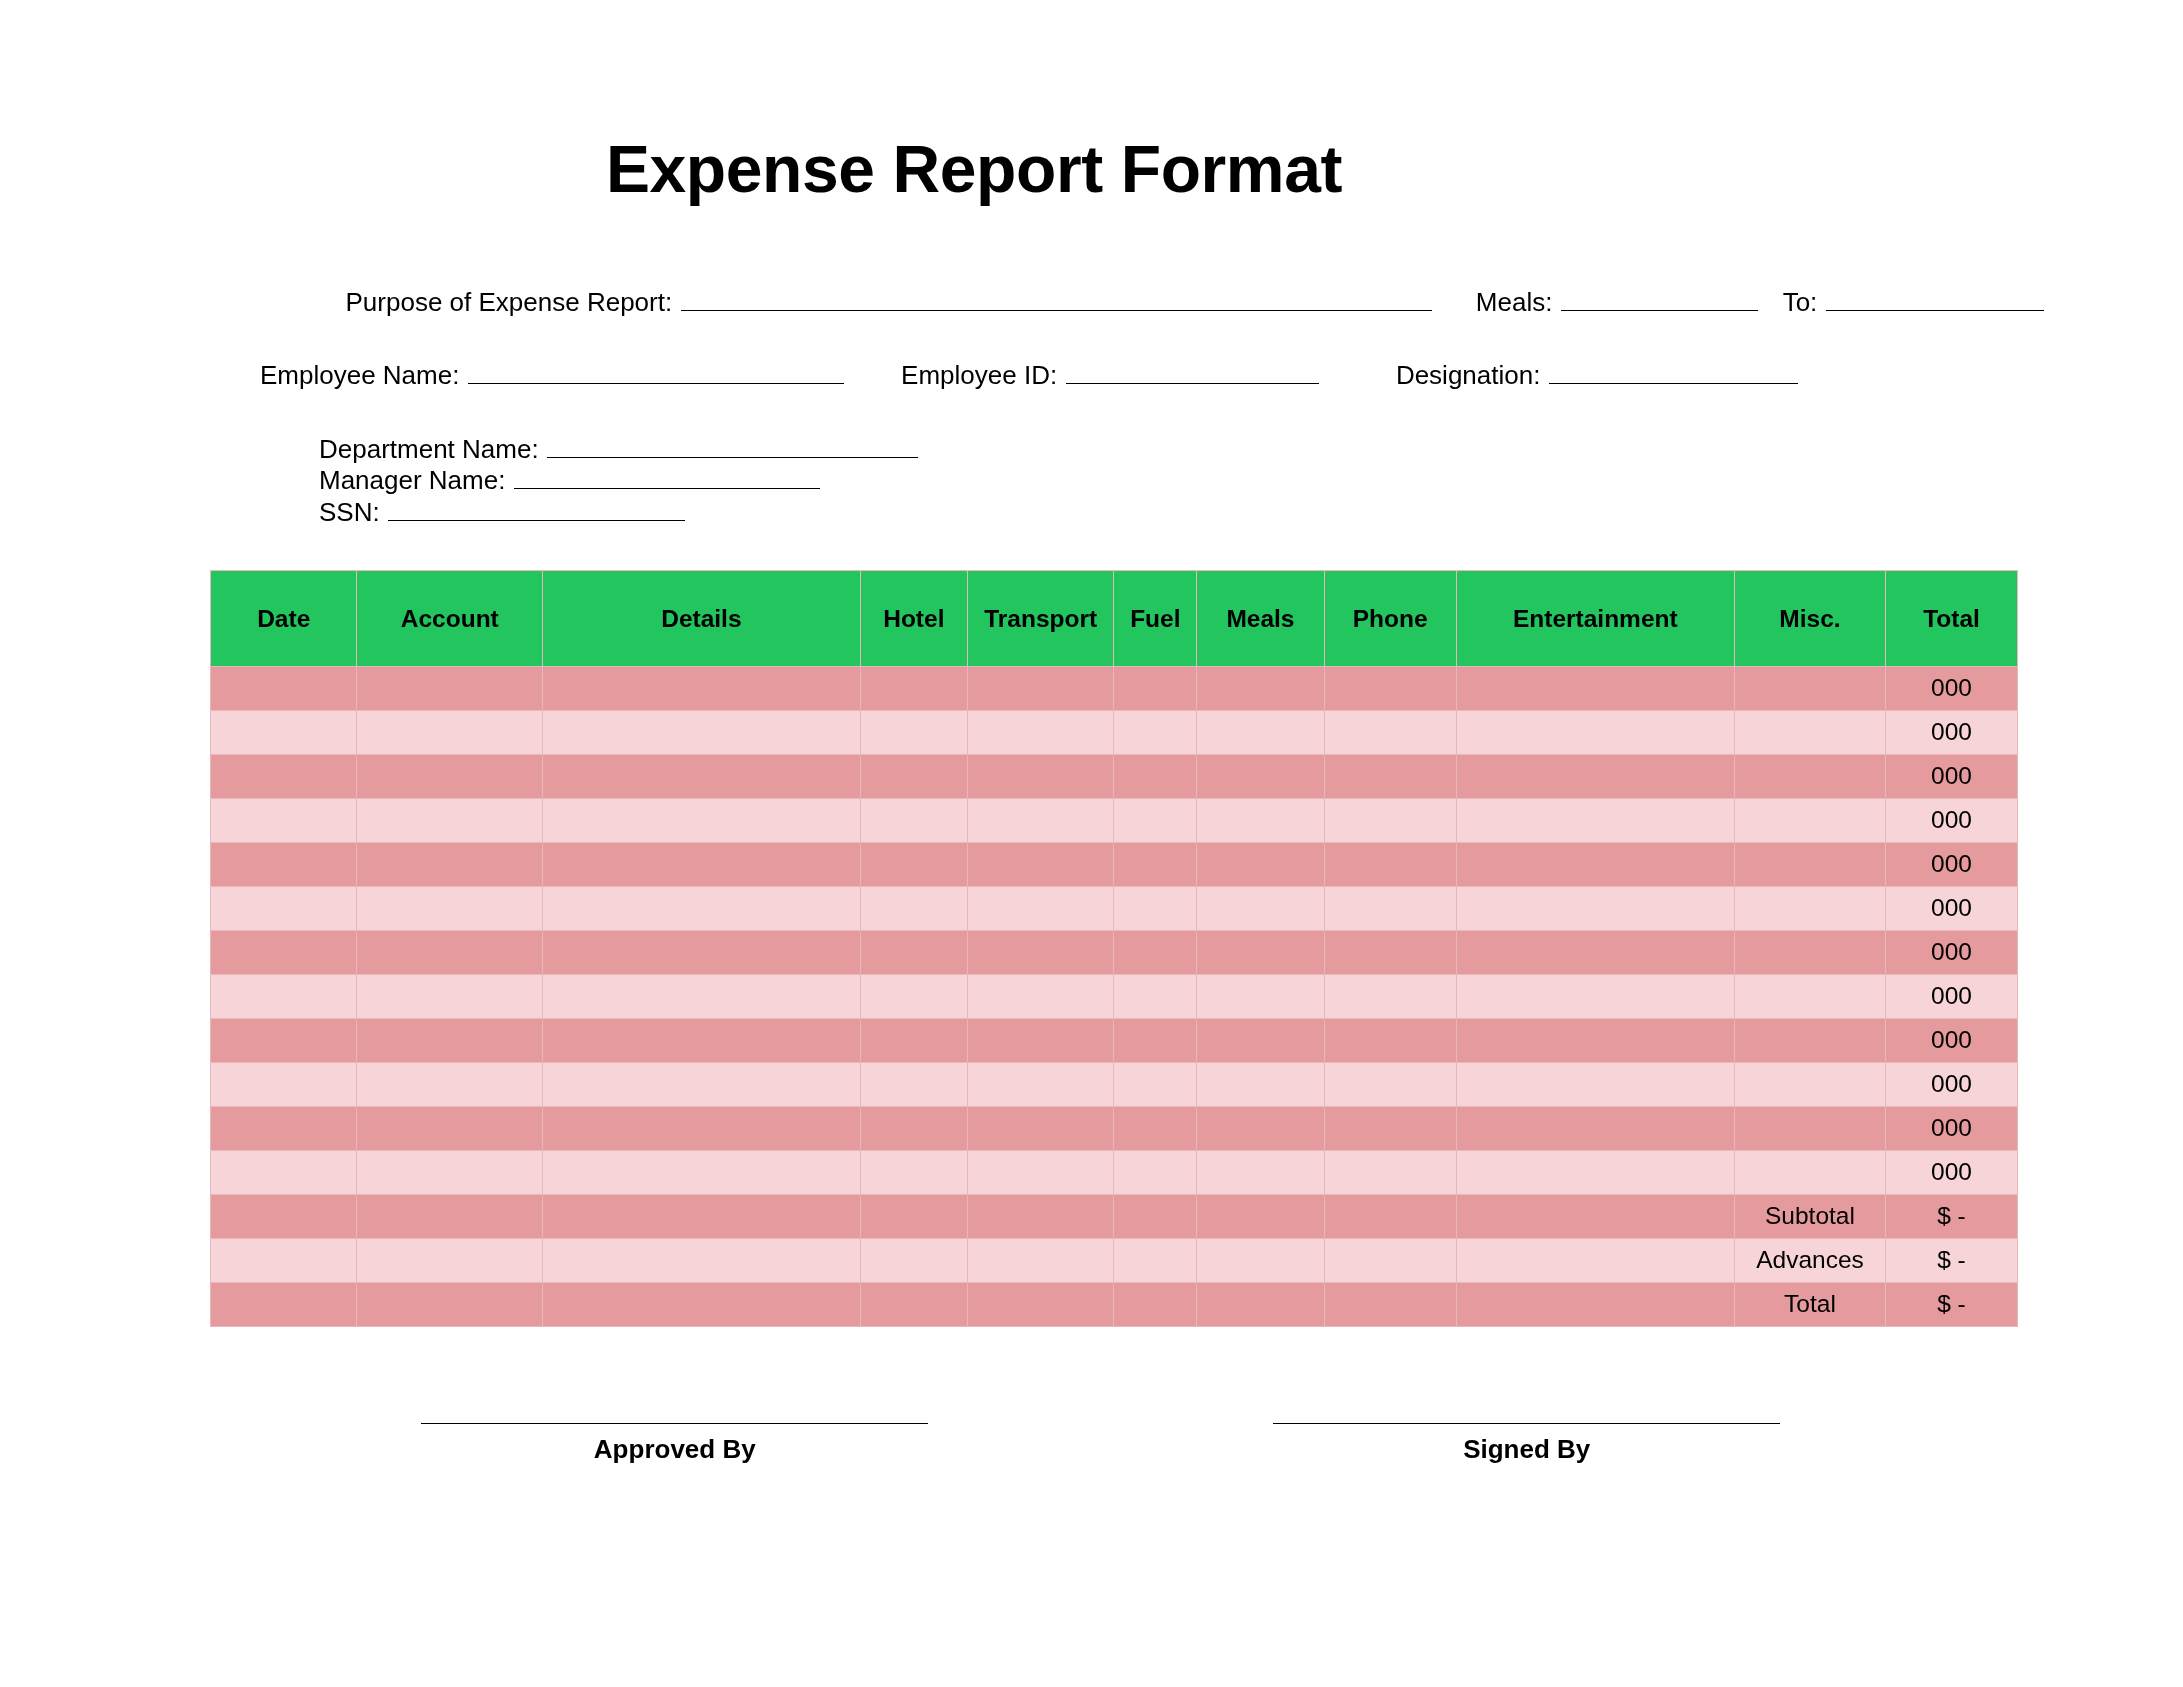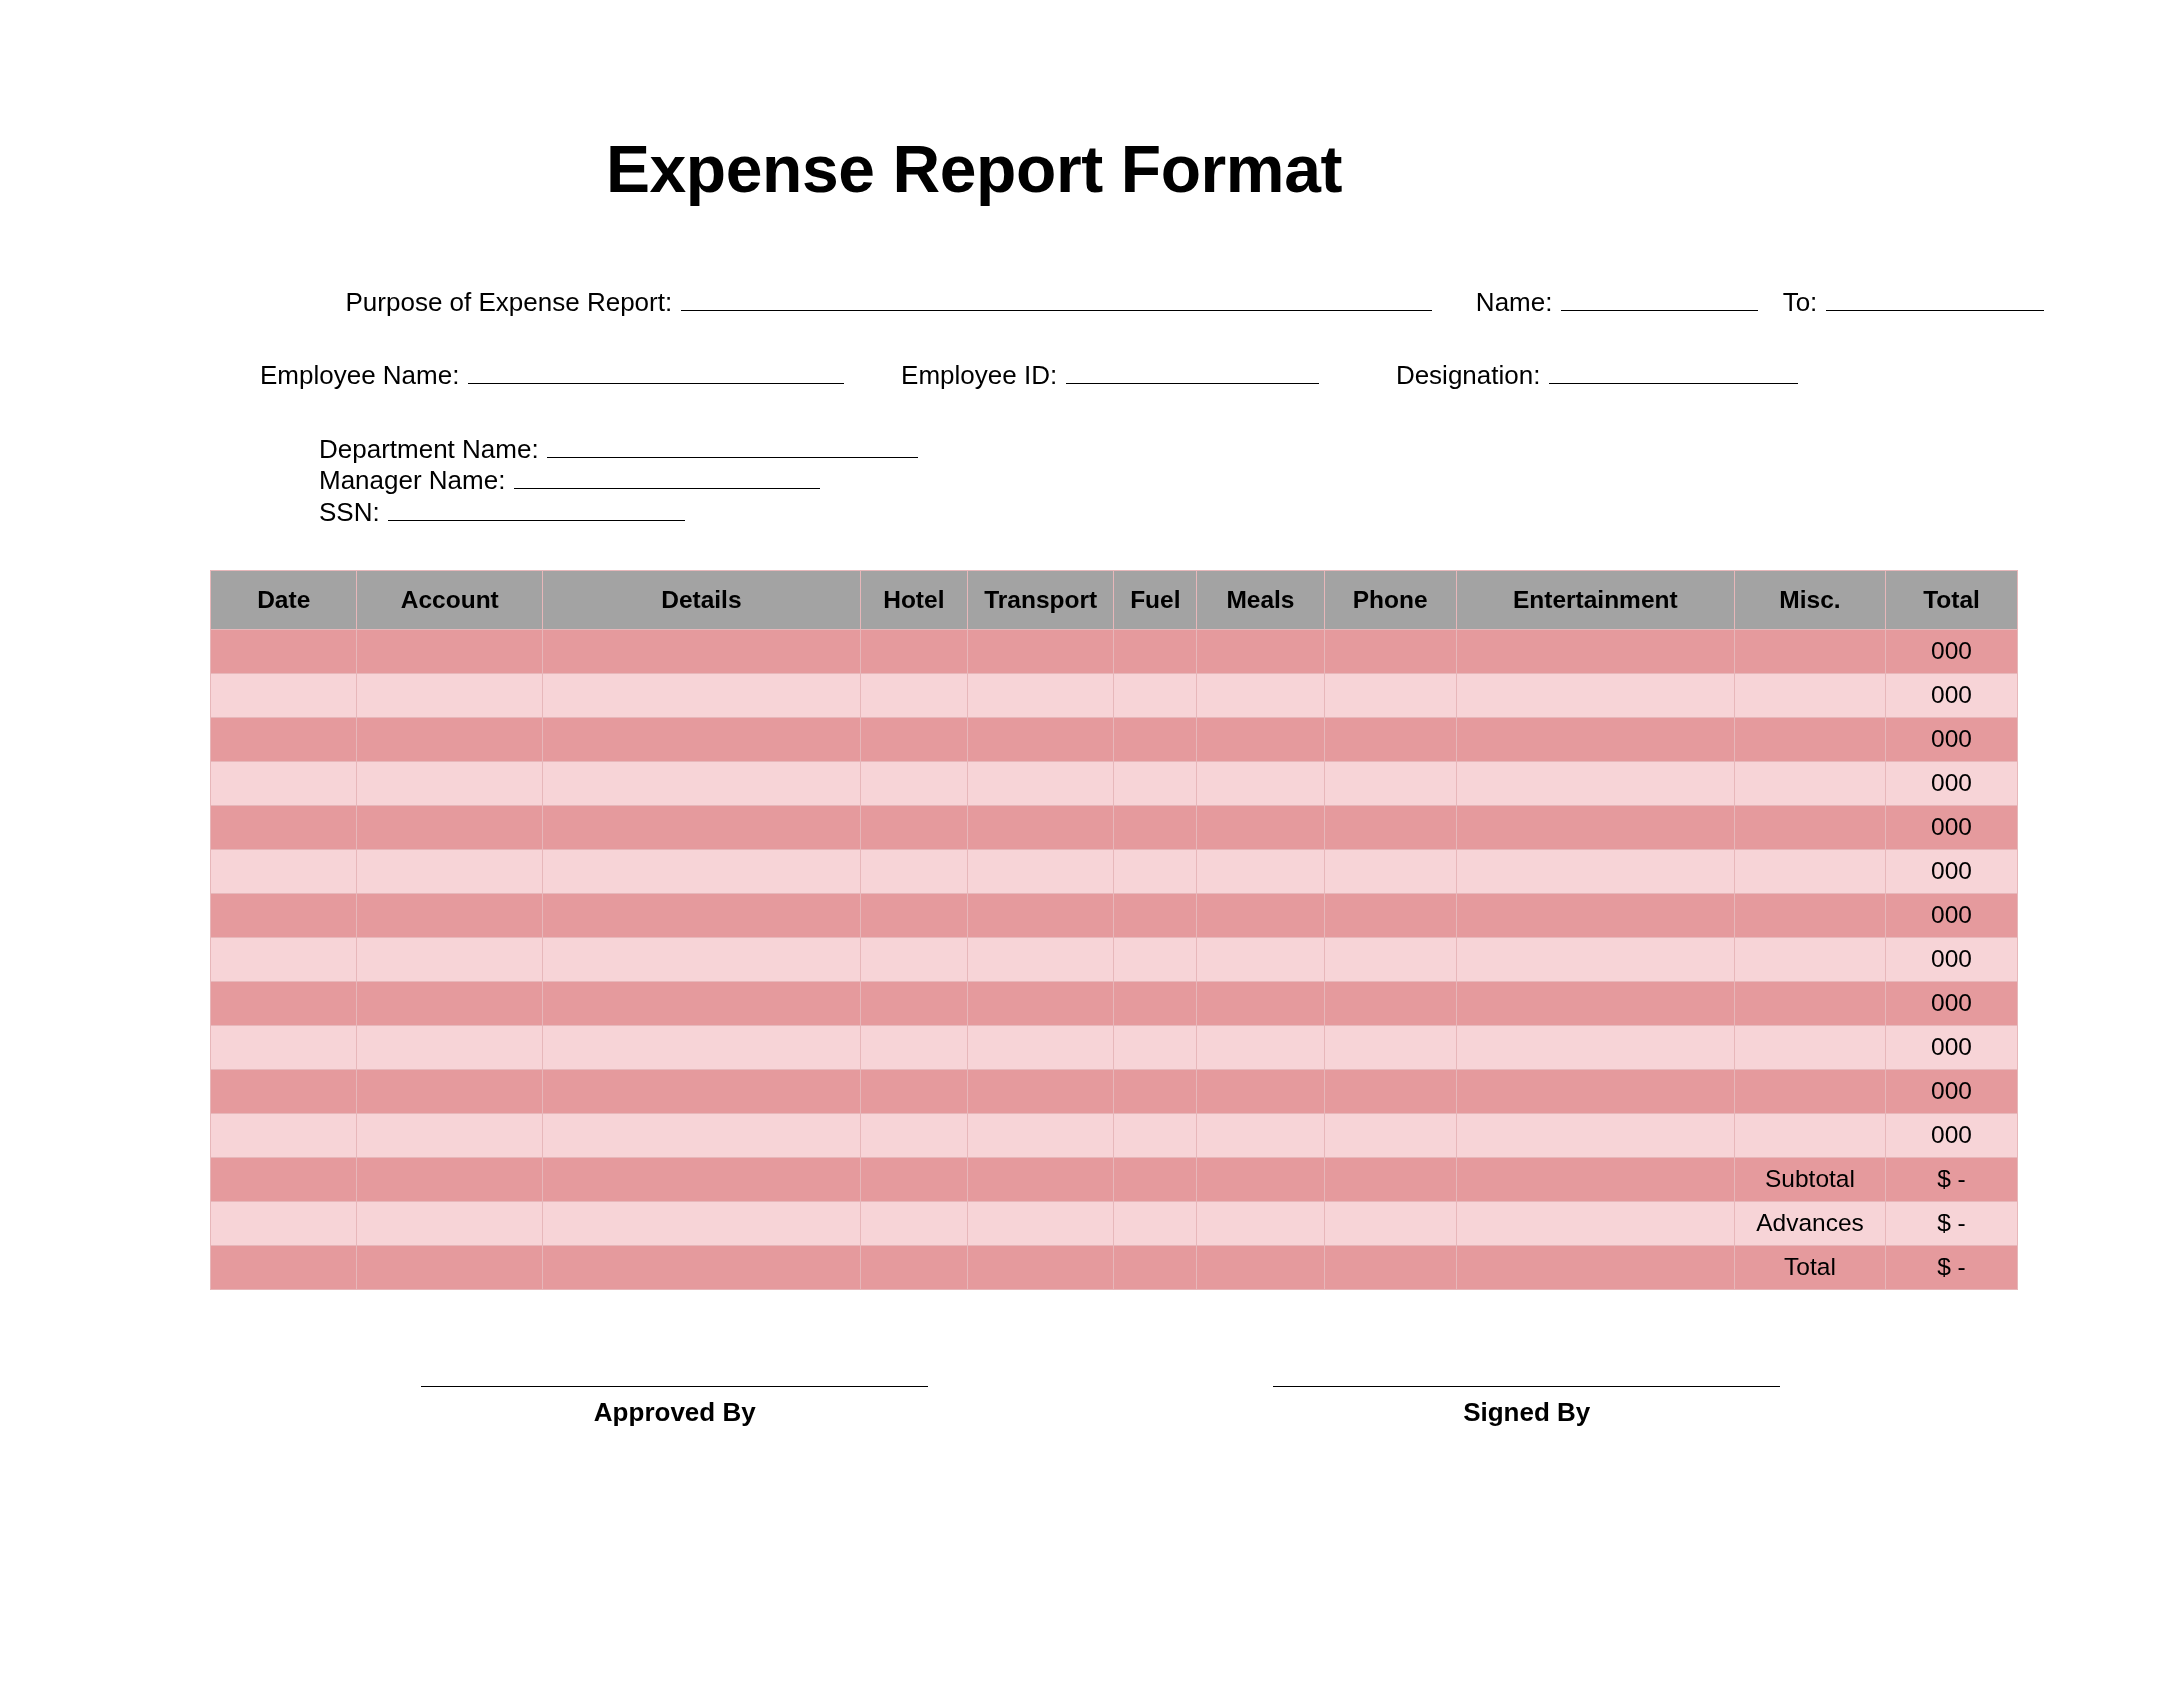--- a/index.html
+++ b/index.html
@@ -84,23 +84,23 @@
   }
   table.expense th, table.expense td {
     border: 0.9px solid #e7b7ba;
     padding: 0;
     font-size: 24.5px;
     text-align: center;
     height: 44px;
     box-sizing: border-box;
   }
   table.expense thead th {
-    background: #a3a3a3;
+    background: #22c55e;
     font-weight: bold;
-    height: 59px;
+    height: 96px;
     vertical-align: middle;
     line-height: 1.12;
     padding: 0 5.2px;
   }
   tr.dark td { background: #e59a9d; }
   tr.light td { background: #f7d4d7; }
   td.total-cell {
     text-align: left;
     padding-left: 12.2px;
     font-weight: normal;
@@ -150,21 +150,21 @@
   <h1 class="title">Expense Report Format</h1>
 
   <div class="form-area">
 
     <div class="row r1">
       <span class="field">
         <span class="lbl">Purpose of Expense Report:</span>
         <span class="blank b1"></span>
       </span>
       <span class="field from">
-        <span class="lbl">Name:</span>
+        <span class="lbl">Meals:</span>
         <span class="blank b2"></span>
       </span>
       <span class="field to">
         <span class="lbl">To:</span>
         <span class="blank b3"></span>
       </span>
     </div>
 
     <div class="row r2">
       <span class="field">

